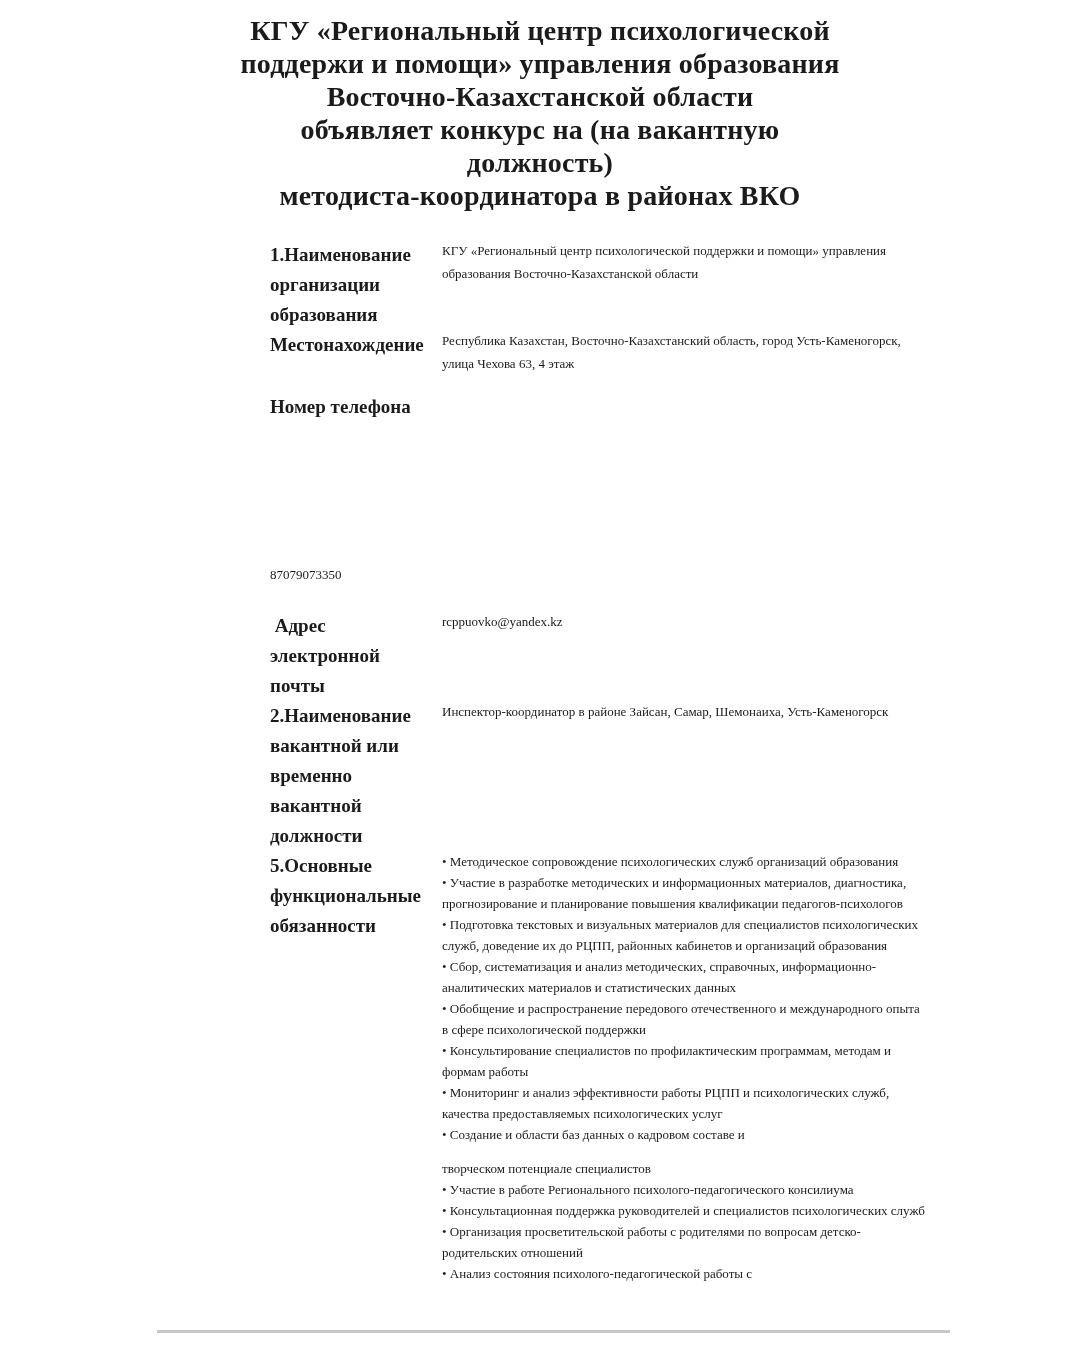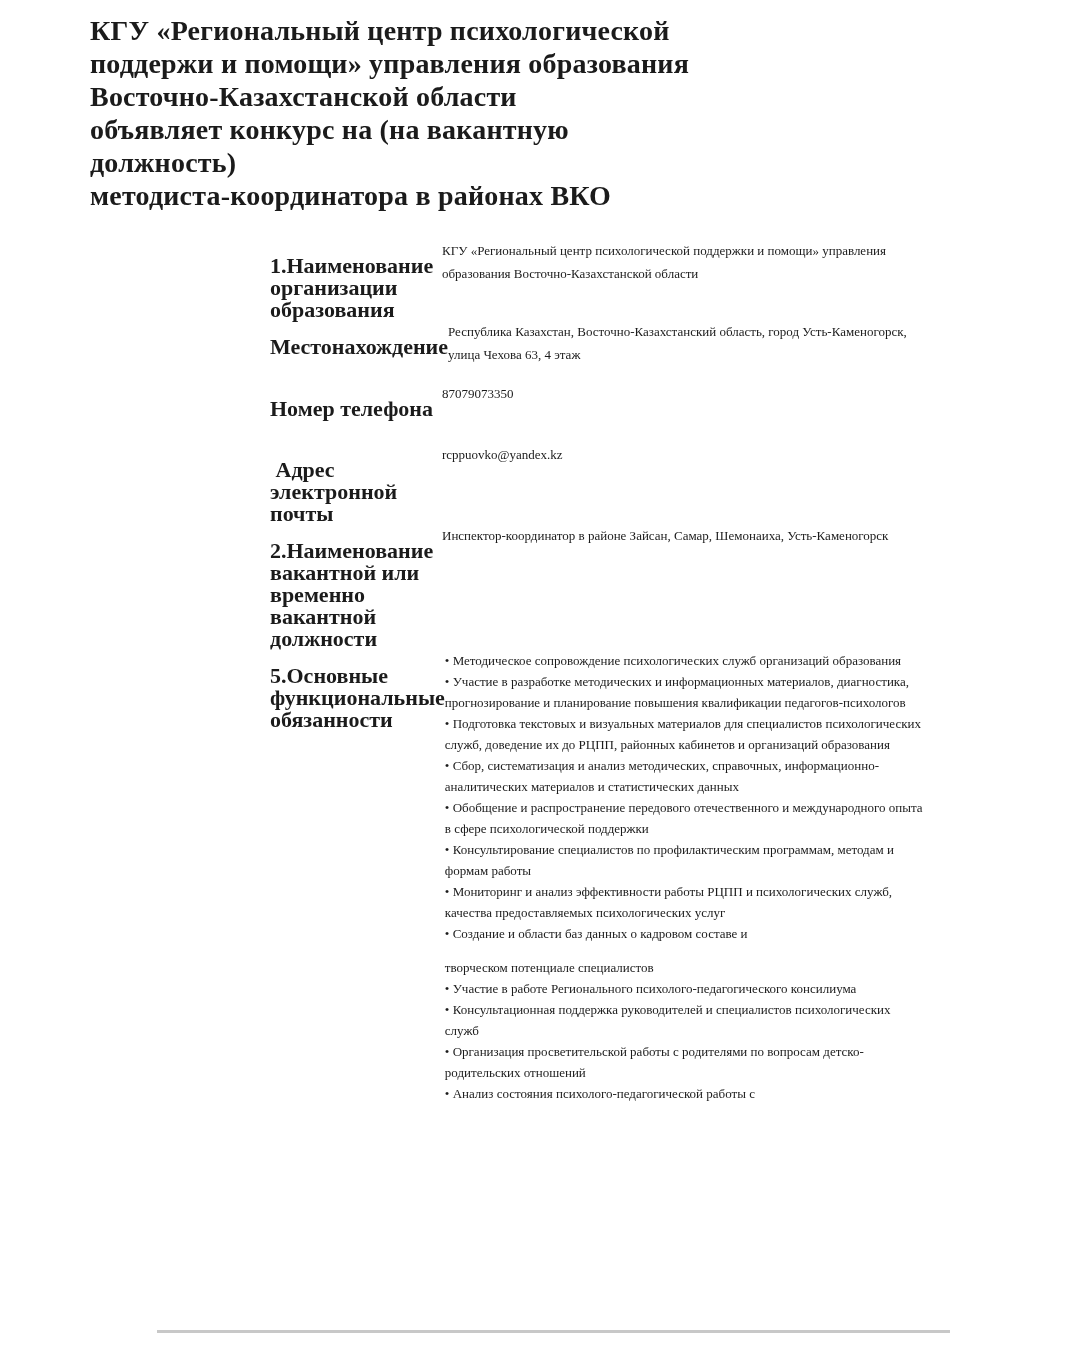--- a/index.html
+++ b/index.html
@@ -19,46 +19,45 @@
     height: 1350px;
     background: #ffffff;
     overflow: hidden;
   }
   .title {
     position: absolute;
     top: 14px;
     left: 90px;
     width: 900px;
     margin: 0;
-    text-align: left;
+    text-align: center;
     font-size: 28px;
     font-weight: 700;
     line-height: 33px;
     white-space: pre-line;
     letter-spacing: 0.2px;
   }
   .vacancy-table {
     position: absolute;
     left: 270px;
     top: 240px;
     width: 655px;
   }
   .row {
     display: flex;
     align-items: flex-start;
   }
-  .row.gap-medium { margin-top: 17px; }
+  .row.gap-medium { margin-top: 17px; flex-direction: column; }
   .row.gap-large  { margin-top: 24px; }
   .cell-label {
     flex: 0 0 172px;
     font-weight: 700;
-    font-size: 22px;
-    line-height: 22px;
+    font-size: 19px;
+    line-height: 30px;
     white-space: pre-line;
-    margin-top: 15px;
   }
   .cell-value {
     flex: 1;
     font-size: 13px;
     line-height: 22.5px;
   }
   .cell-value.duties p {
     margin: 0;
     line-height: 21px;
   }

